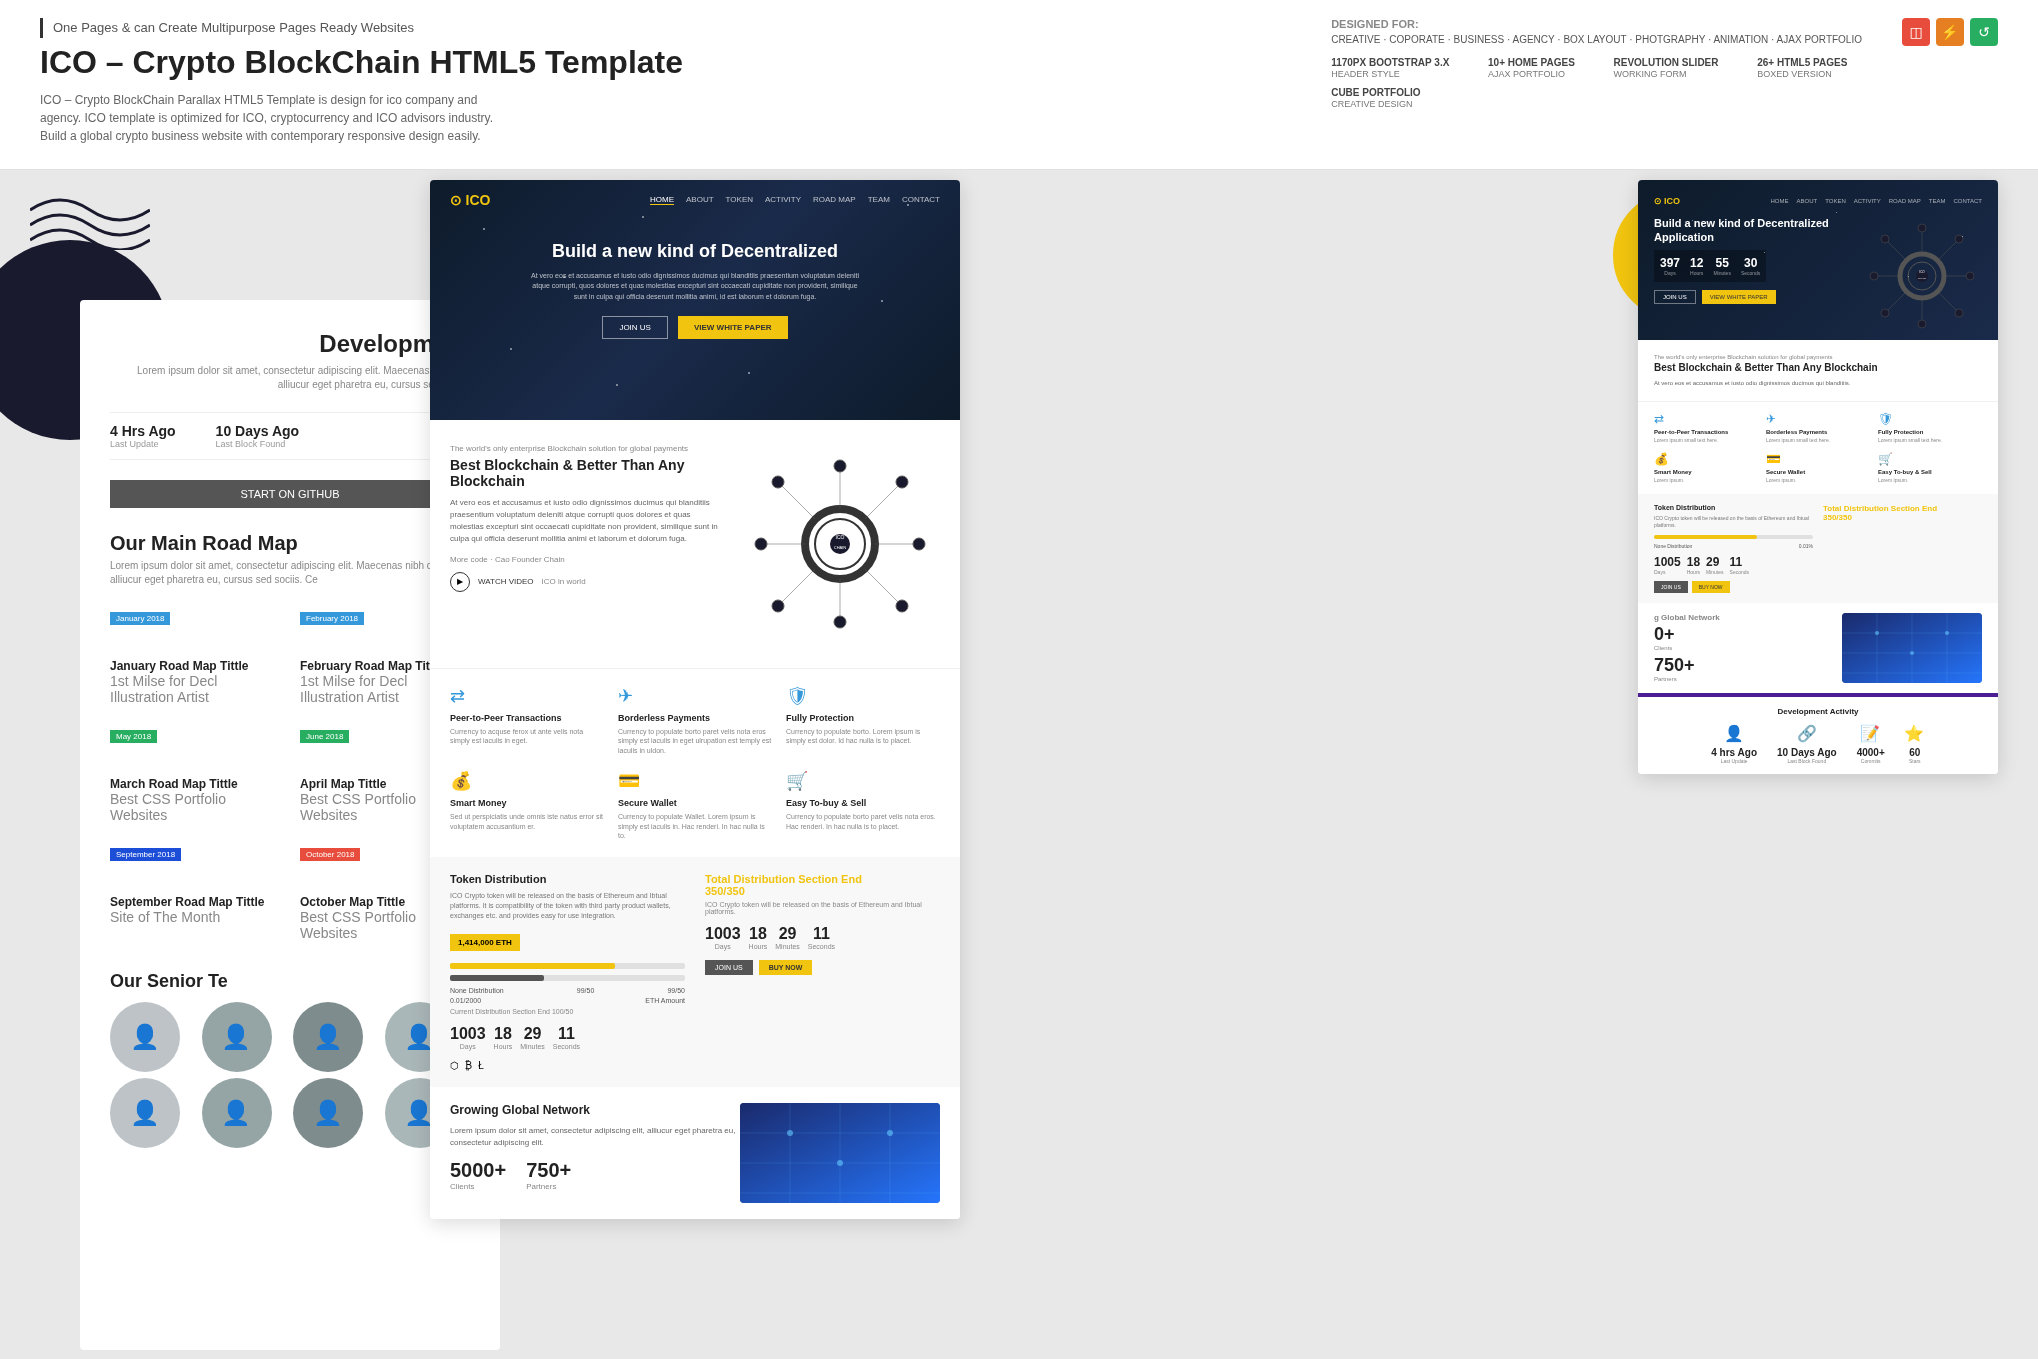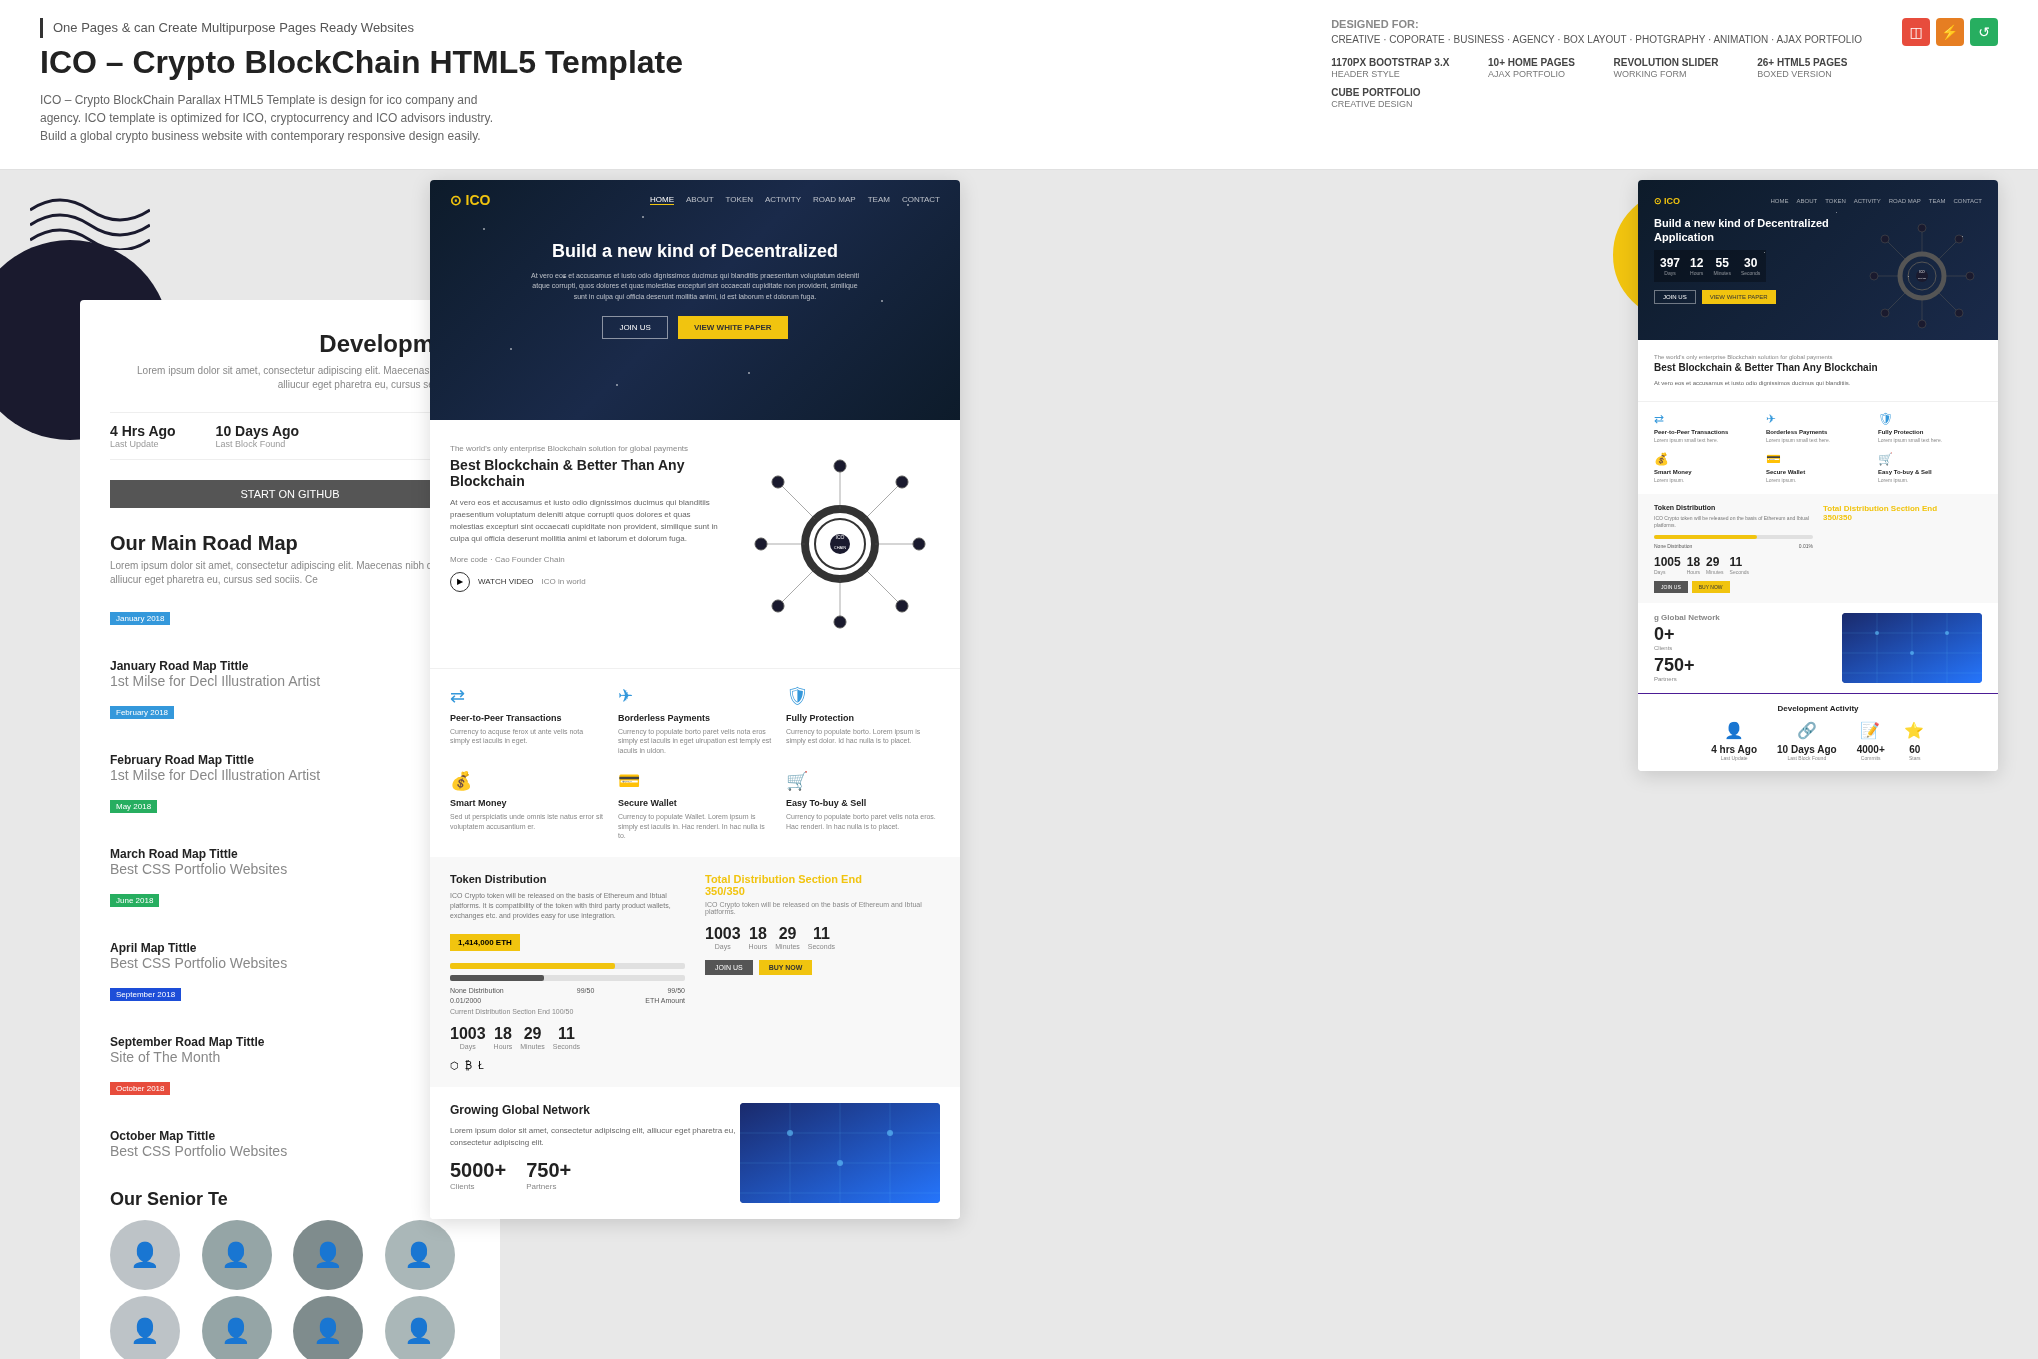--- a/index.html
+++ b/index.html
@@ -158,22 +158,22 @@
       margin-bottom: 4px;
     }
     .roadmap-sub {
       font-size: 10px;
       color: #888;
       margin-bottom: 20px;
       line-height: 1.4;
     }
     .roadmap-grid {
       display: grid;
-      grid-template-columns: 1fr;
-      gap: 12px;
+      grid-template-columns: 1fr 1fr;
+      gap: 20px;
     }
     .roadmap-item .date-badge {
       background: #3498db;
       color: #fff;
       font-size: 8px;
       padding: 2px 6px;
       display: inline-block;
       margin-bottom: 4px;
     }
     .roadmap-item .rm-title {
@@ -436,21 +436,21 @@
     .right-global-img {
       width: 140px;
       height: 70px;
       background: linear-gradient(135deg, #1a2a6c, #2575fc);
       border-radius: 4px;
       position: relative;
       overflow: hidden;
     }
 
     
-    .right-dev { background: #fff; padding: 10px 16px; text-align: center; border-top: 1px solid #4c1d95; }
+    .right-dev { background: #fff; padding: 10px 16px; text-align: center; border-top: 4px solid #4c1d95; }
     .right-dev-h3 { font-size: 8px; font-weight: bold; color: #222; margin-bottom: 8px; }
     .right-dev-stats { display: flex; justify-content: center; gap: 20px; }
     .right-dev-icon { font-size: 16px; color: #3498db; margin-bottom: 4px; }
     .right-dev-val { font-size: 10px; font-weight: bold; color: #222; }
     .right-dev-lbl { font-size: 5px; color: #888; }
 
     
     .network-svg { width: 100%; height: 100%; }
   </style>
 </head>

